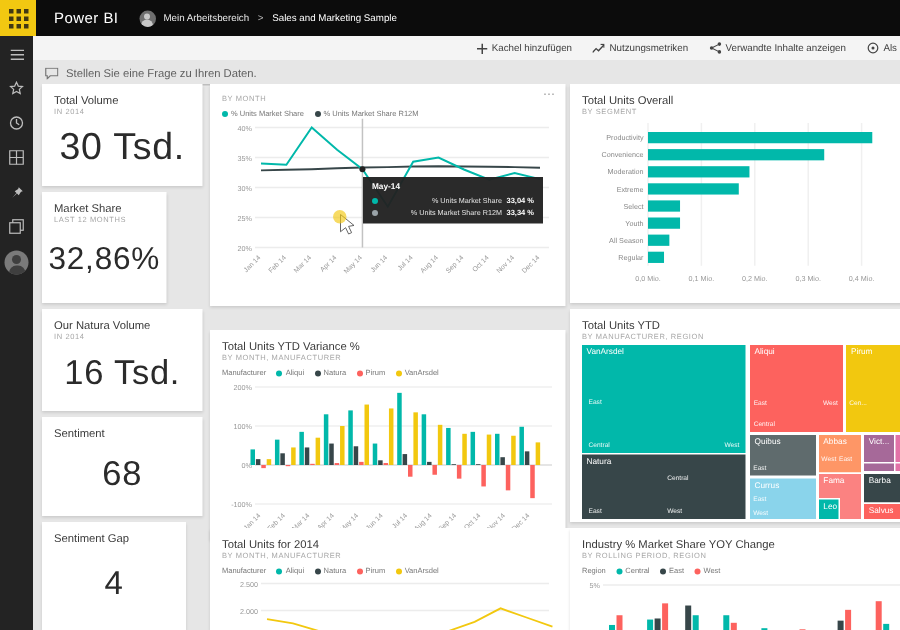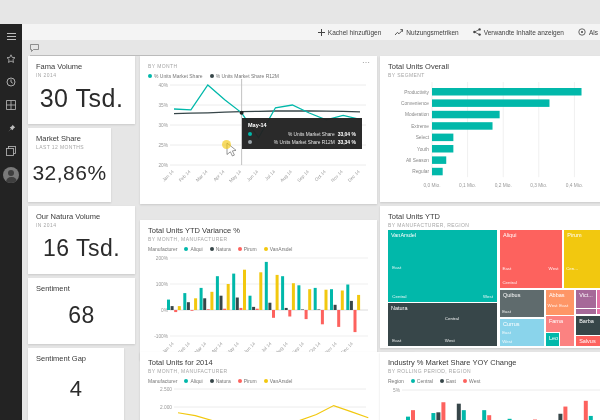--- a/index.html
+++ b/index.html
@@ -64,20 +64,42 @@
   .tm { position:absolute; overflow:hidden; box-shadow:0 0 0 1px #fff; }
   .tm .tm-name { position:absolute; left:3px; top:2px; color:#fff; font-size:5.5px; white-space:nowrap; }
   .tm .tm-reg { position:absolute; color:rgba(255,255,255,.92); font-size:4.4px; white-space:nowrap; }
   svg text { font-family:"Liberation Sans", sans-serif; }
 </style>
 </head>
 <body>
 
 <div class="page">
 
+  <header class="topbar">
+    <div class="waffle">
+        <i></i>
+        <i></i>
+        <i></i>
+        <i></i>
+        <i></i>
+        <i></i>
+        <i></i>
+        <i></i>
+        <i></i>
+      </div>
+    <div class="brand">Power BI</div>
+    <div class="crumbwrap">
+      <span class="mini-avatar"></span>
+      <span class="crumb">
+        <span>Mein Arbeitsbereich</span>
+        <span class="sep">&gt;</span>
+        <b>Sales and Marketing Sample</b>
+      </span>
+    </div>
+  </header>
 
   <div class="toolbar">
     <div class="tool">
       <svg width="7" height="7" viewBox="0 0 7 7">
           <path d="M3 0h1v3h3v1H4v3H3V4H0V3h3z" fill="#444"></path>
         </svg>
       <span>Kachel hinzufügen</span>
     </div>
     <div class="tool">
       <svg width="8" height="7" viewBox="0 0 8 7">
@@ -138,24 +160,25 @@
           <rect x=".5" y="2.5" width="7" height="7" fill="#232323" stroke="#bdbdbd" stroke-width=".8"></rect>
         </svg>
     </div>
     <div class="snav avatar"></div>
   </nav>
 
   <div class="qna">
     <svg width="9" height="8" viewBox="0 0 9 8">
         <path d="M.5.5h8v5h-5l-2 2v-2h-1z" fill="none" stroke="#777" stroke-width=".8"></path>
       </svg>
+    <span>Stellen Sie eine Frage zu Ihren Daten.</span>
   </div>
 
   <div class="tile kpi" style="left:28px;top:56px;width:107px;height:68px">
-    <div class="t-title">Fama Volume</div>
+    <div class="t-title">Total Volume</div>
     <div class="t-sub">IN 2014</div>
     <div class="val" style="font-size:25px">30 Tsd.</div>
   </div>
   <div class="tile kpi" style="left:28px;top:128px;width:83px;height:74px">
     <div class="t-title">Market Share</div>
     <div class="t-sub">LAST 12 MONTHS</div>
     <div class="val" style="font-size:21px">32,86%</div>
   </div>
   <div class="tile kpi" style="left:28px;top:206px;width:107px;height:68px">
     <div class="t-title">Our Natura Volume</div>

